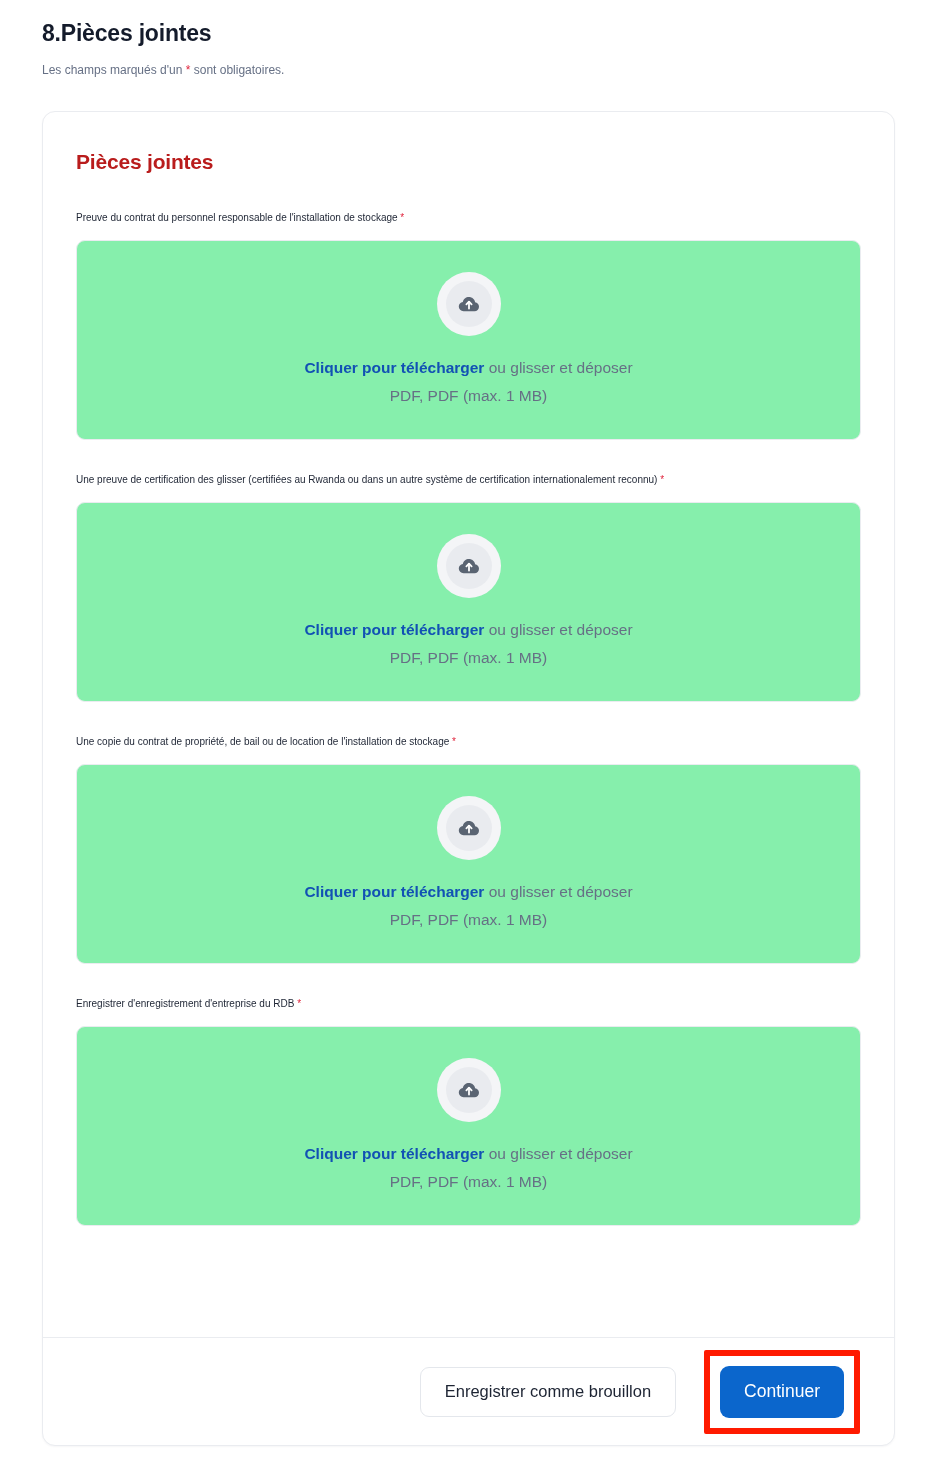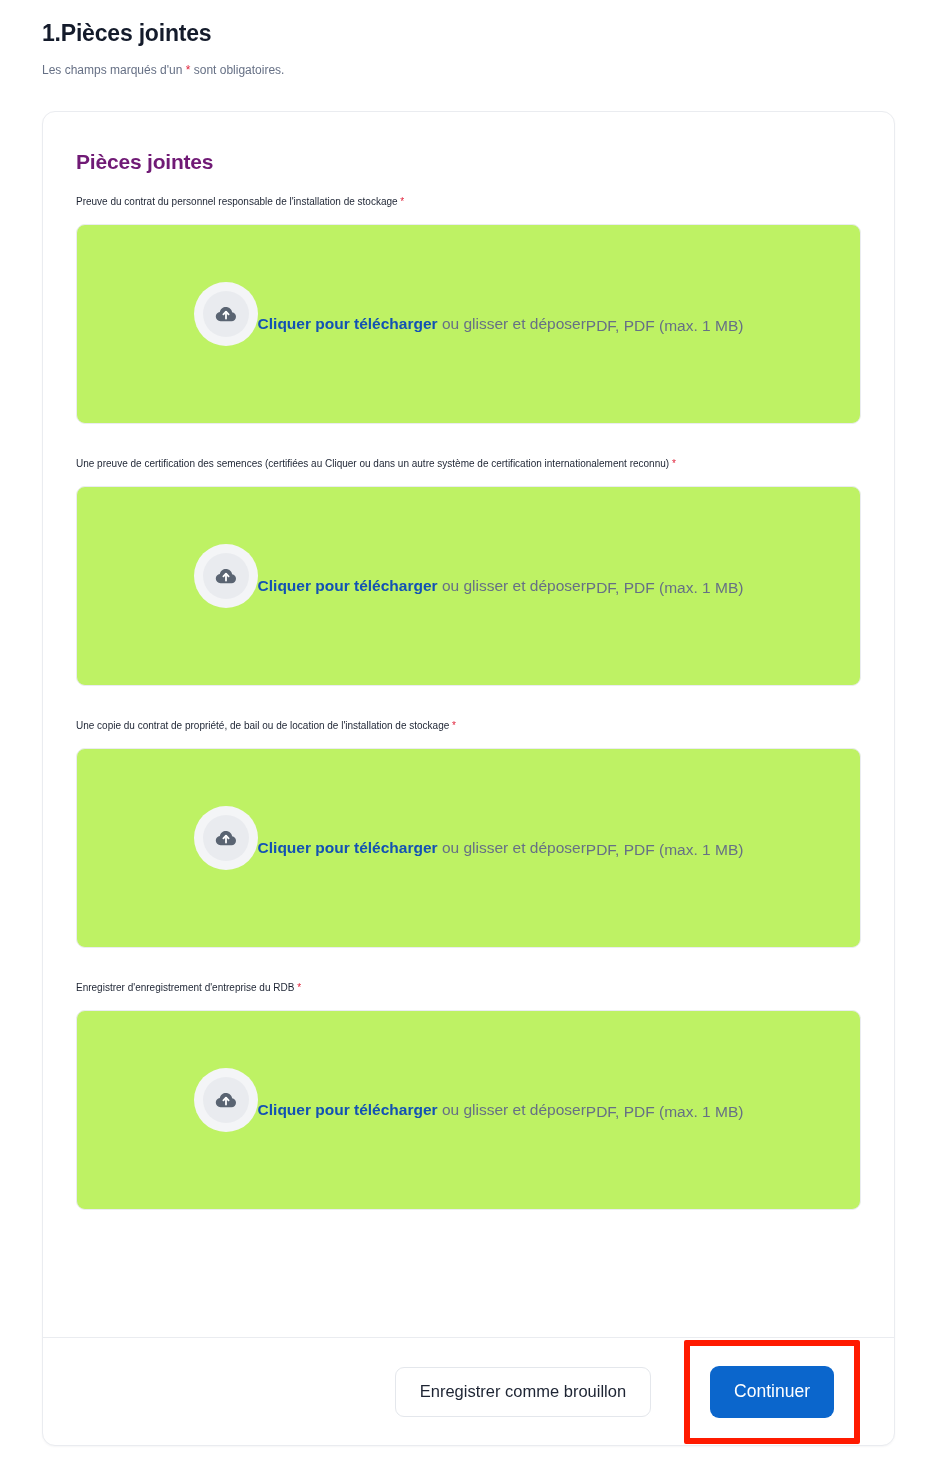--- a/index.html
+++ b/index.html
@@ -54,43 +54,43 @@
     border: 1px solid #EAECF0;
     border-radius: 13px;
     box-shadow: 0 1px 2px rgba(16,24,40,0.04);
   }
   .card-body {
     padding: 36px 33px 0 33px;
   }
   .card-title {
     font-size: 21px;
     font-weight: bold;
-    color: #701a75;
+    color: #b91c1c;
     letter-spacing: -0.2px;
     line-height: 28px;
-    margin-bottom: 12px;
+    margin-bottom: 28px;
   }
 
   
   .upload-field { margin-bottom: 26px; }
   .upload-label {
     font-size: 10px;
     color: #1D2433;
     line-height: 27px;
     margin-bottom: 9px;
     max-width: 740px;
   }
   .dropzone {
     position: relative;
     height: 200px;
     border: 1px solid #EAECF0;
     border-radius: 9px;
-    background: #bef264;
-    display: flex;
-    flex-direction: row;
+    background: #86efac;
+    display: flex;
+    flex-direction: column;
     align-items: center;
     justify-content: center;
     cursor: pointer;
   }
   .dz-icon-outer {
     width: 64px;
     height: 64px;
     border-radius: 50%;
     background: #F4F5F7;
     display: flex;
@@ -131,38 +131,37 @@
     position: absolute;
     left: 0;
     right: 0;
     bottom: 0;
     height: 108px;
     border-top: 1px solid #EAECF0;
     display: flex;
     align-items: center;
     justify-content: flex-end;
     padding-right: 34px;
-    gap: 31px;
   }
   .btn-draft {
     height: 50px;
     padding: 0 24px;
     border: 1px solid #E4E7EC;
     border-radius: 9px;
     background: #ffffff;
     font-family: "Liberation Sans", sans-serif;
     font-size: 16.5px;
     color: #1D2433;
     cursor: pointer;
     white-space: nowrap;
   }
   .continue-wrap {
     position: relative;
-    margin-left: 2px;
-    padding: 20px;
+    margin-left: 28px;
+    padding: 10px;
     border: 6px solid #FF1A00;
     background: #ffffff;
     border-radius: 2px;
     display: flex;
     align-items: center;
     justify-content: flex-end;
   }
   .btn-continue {
     height: 52px;
     padding: 0 24px;
@@ -175,21 +174,21 @@
     cursor: pointer;
     white-space: nowrap;
   }
 </style>
 </head>
 <body>
 
 <div class="page">
 
   <div class="section-header">
-    <div class="section-title">1.Pièces jointes</div>
+    <div class="section-title">8.Pièces jointes</div>
     <div class="section-subtitle"><span>Les champs marqués d'un </span><span class="req-star-sub">*</span><span> sont obligatoires.</span></div>
   </div>
 
   <div class="card">
     <div class="card-body">
       <div class="card-title">Pièces jointes</div>
 
       <div class="upload-field">
         <div class="upload-label"><span>Preuve du contrat du personnel responsable de l'installation de stockage</span> <span class="req-star">*</span></div>
         <div class="dropzone">
@@ -203,21 +202,21 @@
                 </svg>
               </span>
             </div>
           </div>
           <div class="dz-line1"><span class="dz-link">Cliquer pour télécharger</span><span> ou glisser et déposer</span></div>
           <div class="dz-line2">PDF, PDF (max. 1 MB)</div>
         </div>
       </div>
 
       <div class="upload-field">
-        <div class="upload-label"><span>Une preuve de certification des semences (certifiées au Cliquer ou dans un autre système de certification internationalement reconnu)</span> <span class="req-star">*</span></div>
+        <div class="upload-label"><span>Une preuve de certification des glisser (certifiées au Rwanda ou dans un autre système de certification internationalement reconnu)</span> <span class="req-star">*</span></div>
         <div class="dropzone">
           <div class="dz-icon-outer">
             <div class="dz-icon-inner">
               <span>
                 <svg width="24" height="24" viewBox="0 0 24 24" aria-hidden="true">
                   <path d="M6.6 19.2h10.9c2.5 0 4.5-2 4.5-4.5 0-2.3-1.7-4.2-3.9-4.5-.5-3-3.1-5.2-6.2-5.2-3 0-5.5 2.1-6.1 4.9-2.2.2-4 2.1-4 4.4 0 2.7 2.1 4.9 4.8 4.9z" fill="#5A6472"></path>
                   <path d="M12 16.6V9.9" stroke="#FFFFFF" stroke-width="1.8" stroke-linecap="round"></path>
                   <path d="M9.4 12.3 12 9.6l2.6 2.7" fill="none" stroke="#FFFFFF" stroke-width="1.8" stroke-linecap="round" stroke-linejoin="round"></path>
                 </svg>
               </span>

